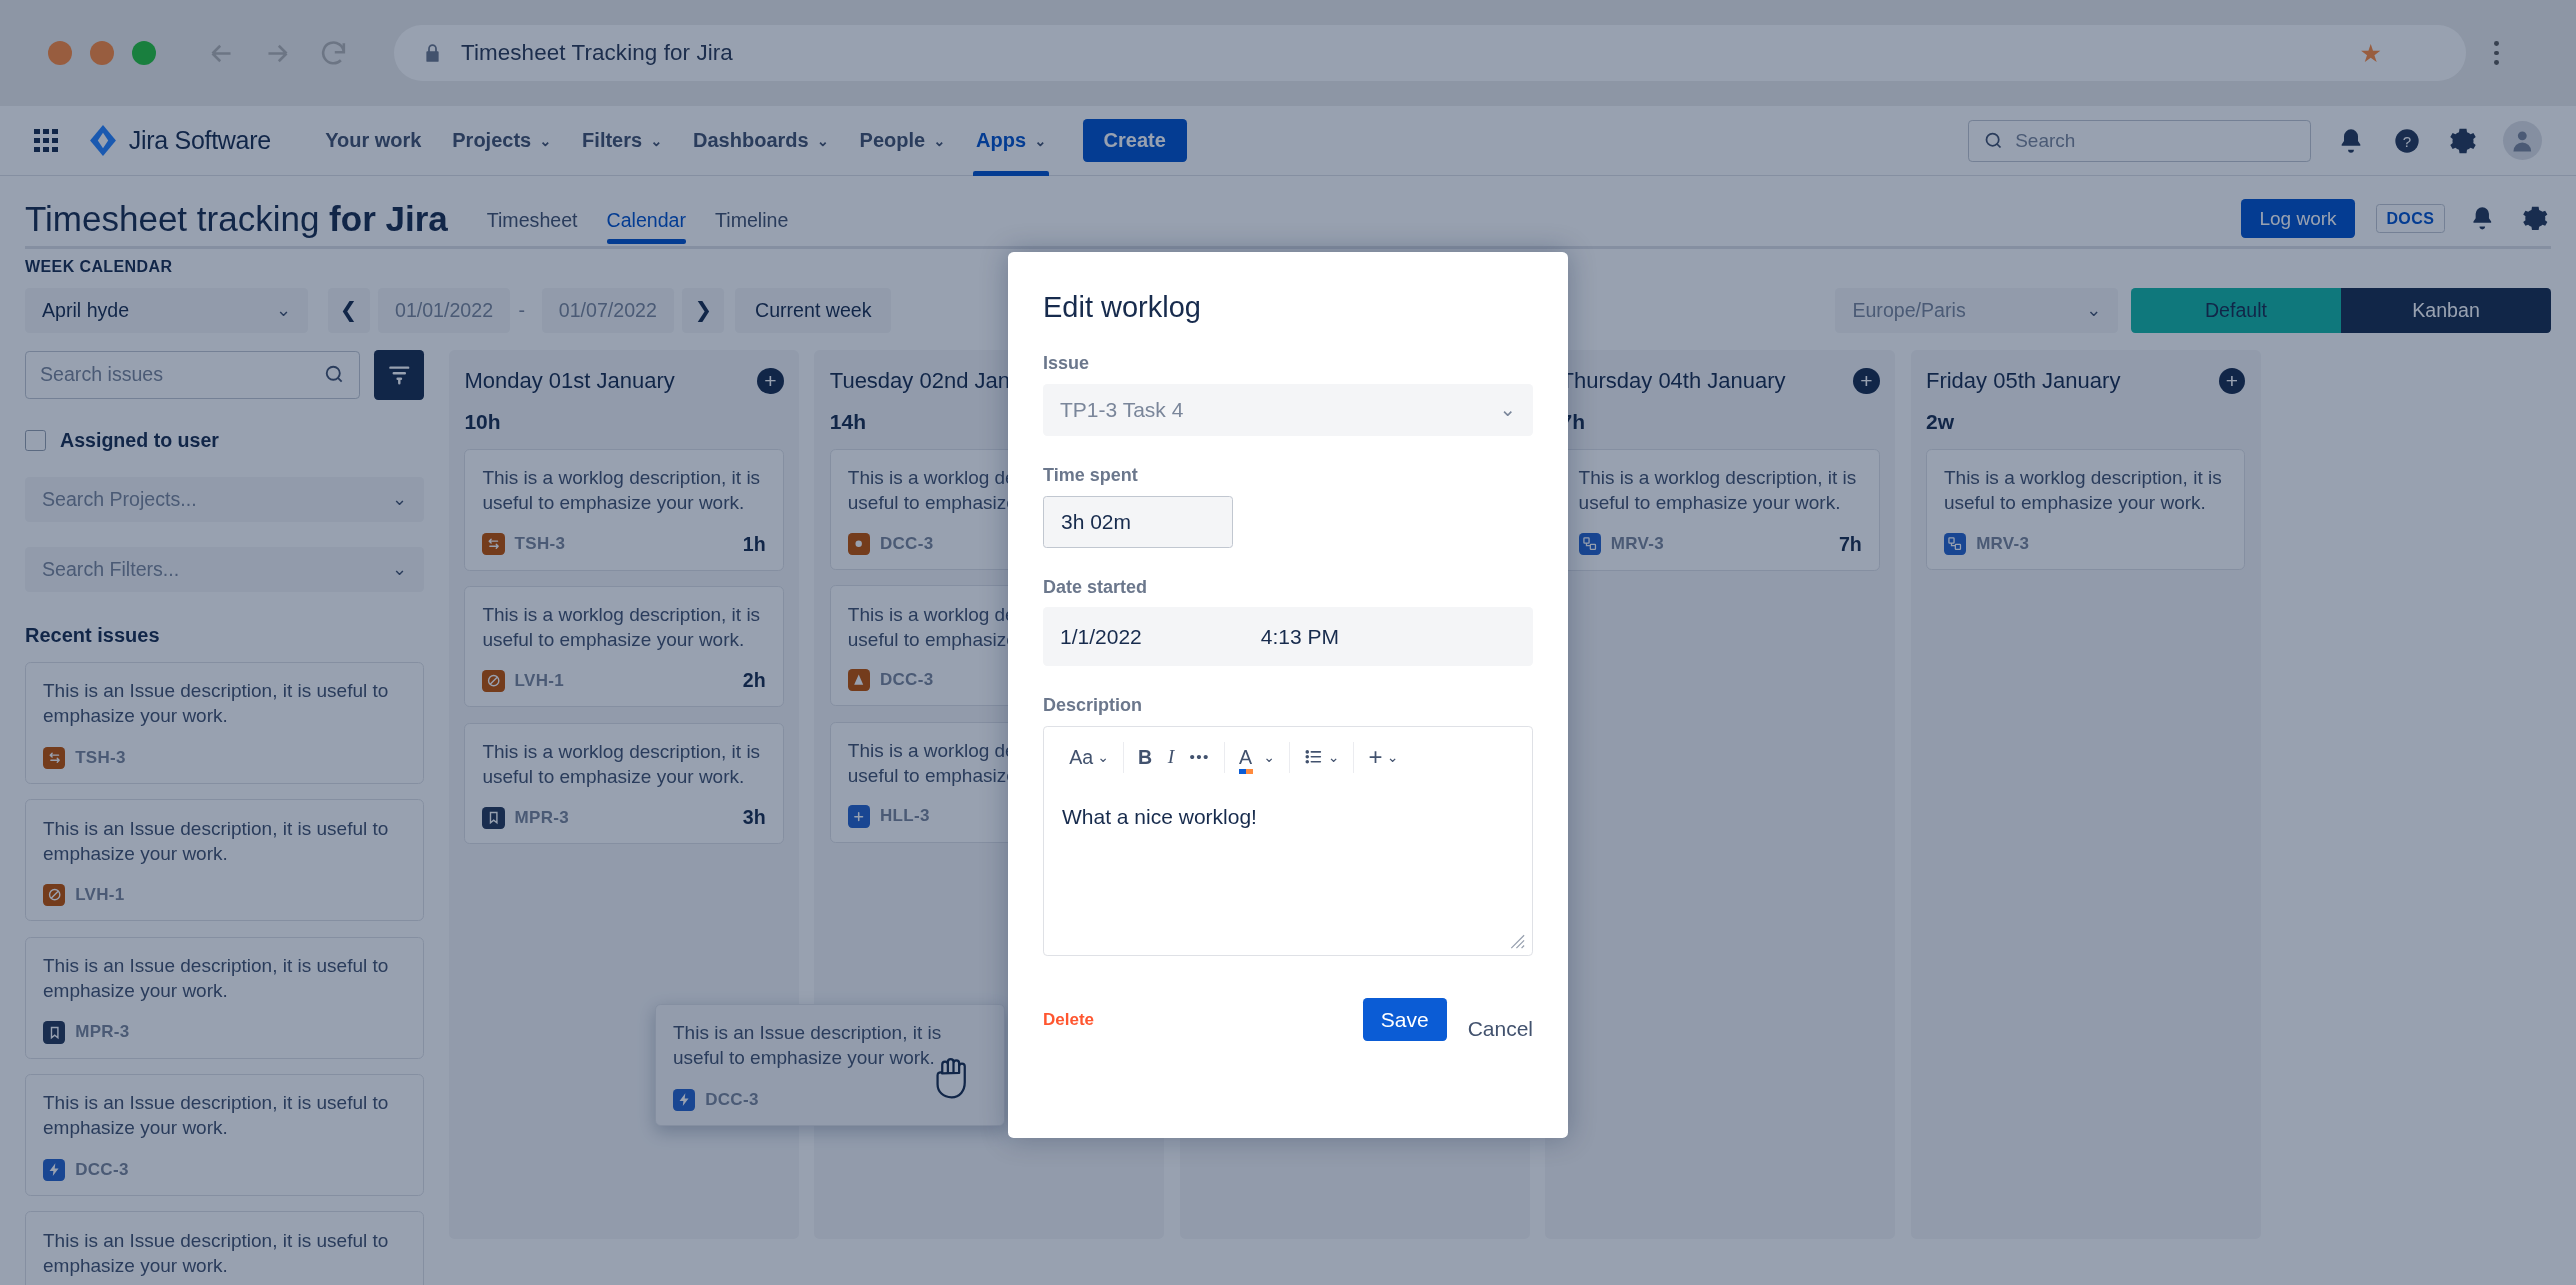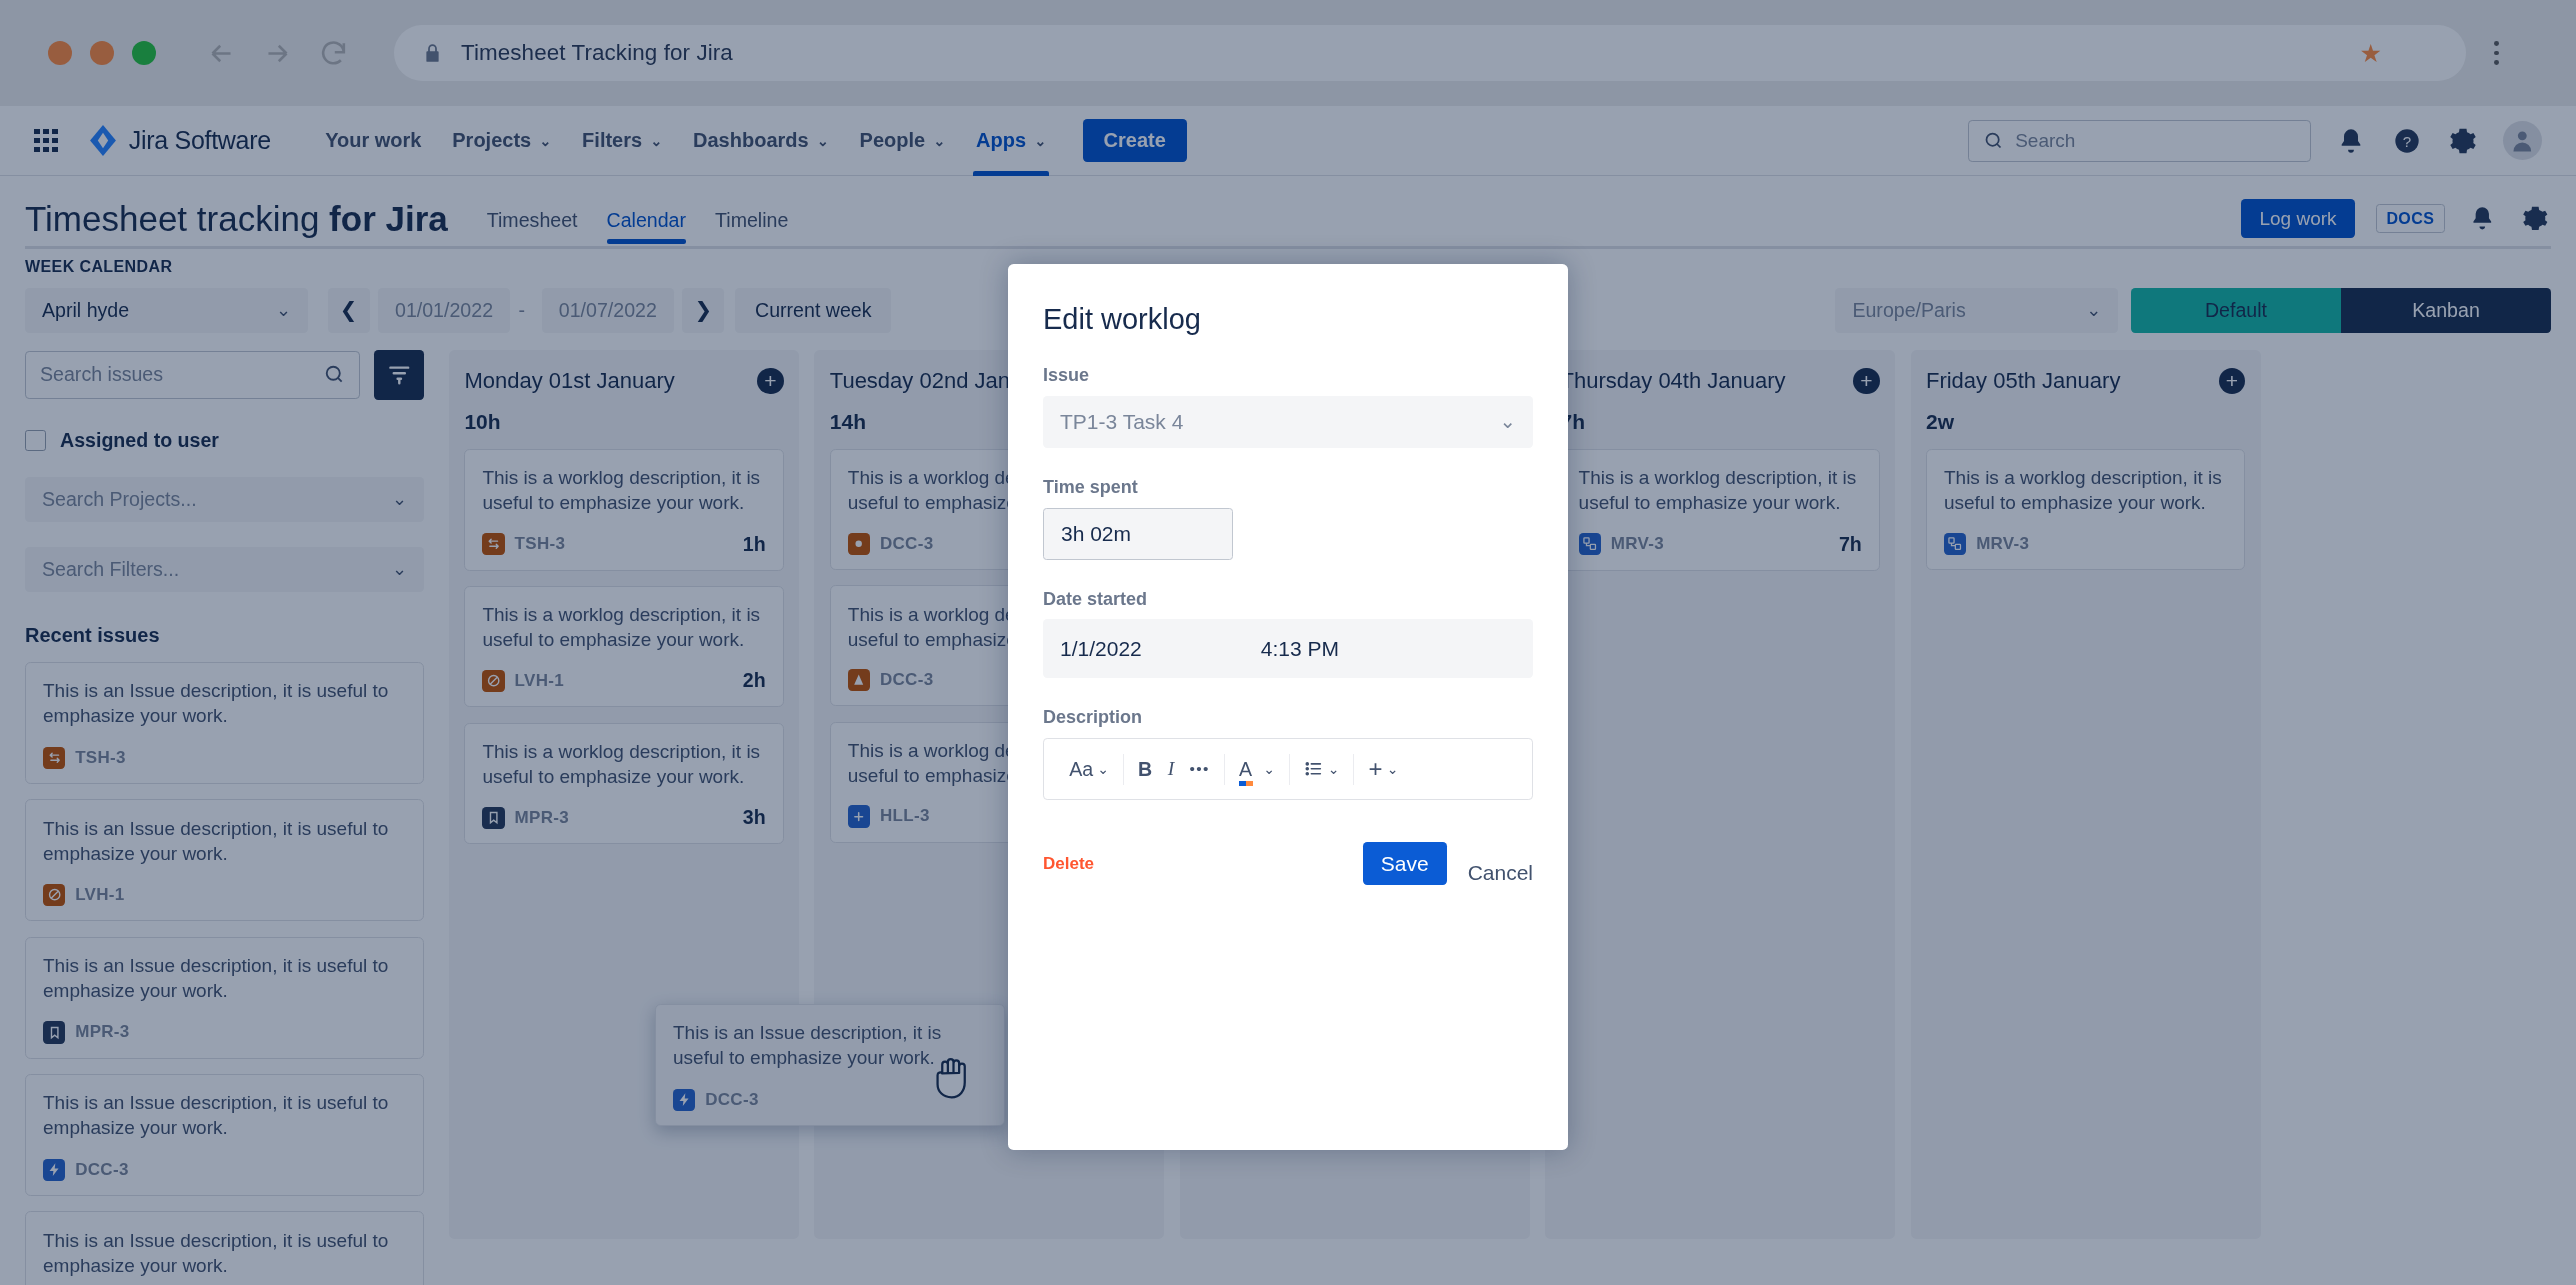--- a/index.html
+++ b/index.html
@@ -195,21 +195,21 @@
   #drag-cursor { position: absolute; left: 931px; top: 948px; z-index: 50; }
 
   
   #dim-overlay {
     position: absolute; top: 0; left: 0; width: 2576px; height: 1285px;
     background: rgba(9, 30, 66, 0.42); z-index: 100;
   }
 
   
   #modal {
-    position: absolute; left: 1008px; top: 264px;
+    position: absolute; left: 1008px; top: 252px;
     width: 560px; height: 886px;
     background: #FFFFFF; border-radius: 5.6px;
     box-shadow: 0 0 28px rgba(9,30,66,.3);
     z-index: 200; padding: 0 35px;
   }
   #modal-title { font-size: 29px; color: #172B4D; font-weight: 400; padding-top: 39px; }
   .field-label { font-size: 18px; color: #6B778C; font-weight: 600; margin-top: 29px; }
   #issue-select {
     height: 52px; background: #F4F5F7; border-radius: 4.2px; margin-top: 9.8px;
     display: flex; align-items: center; justify-content: space-between;
@@ -737,20 +737,26 @@
           <span style="font-size:14px">⌄</span>
         </div>
       </div>
       <div class="tb-group">
         <div class="tb-btn">
           <span style="font-size:24px;line-height:1">+</span>
           <span style="font-size:14px">⌄</span>
         </div>
       </div>
     </div>
+    <div id="editor-area">
+      <span>What a nice worklog!</span>
+      <svg id="resize-grip" viewBox="0 0 12 12" stroke="#97A0AF" stroke-width="1">
+        <path d="M11 1 1 11M11 5 5 11M11 9 9 11"></path>
+      </svg>
+    </div>
   </div>
 
   <div id="modal-footer">
     <button id="delete-btn">Delete</button>
     <div id="footer-right">
       <button id="save-btn">Save</button>
       <button id="cancel-btn">Cancel</button>
     </div>
   </div>
 </div>

